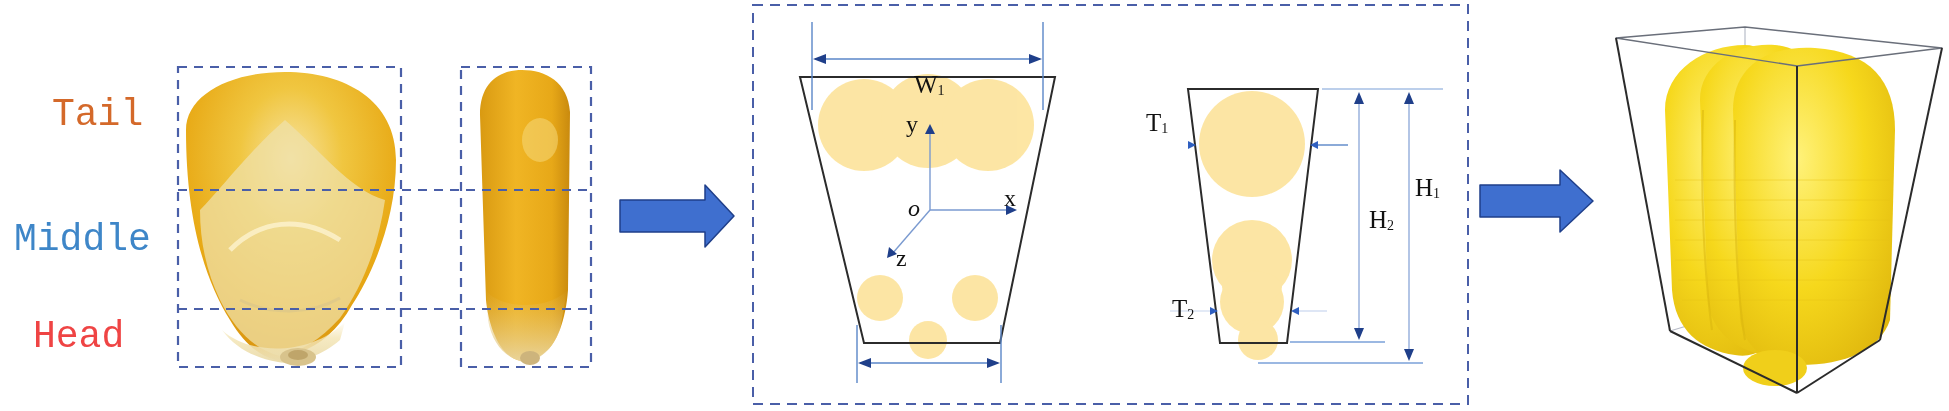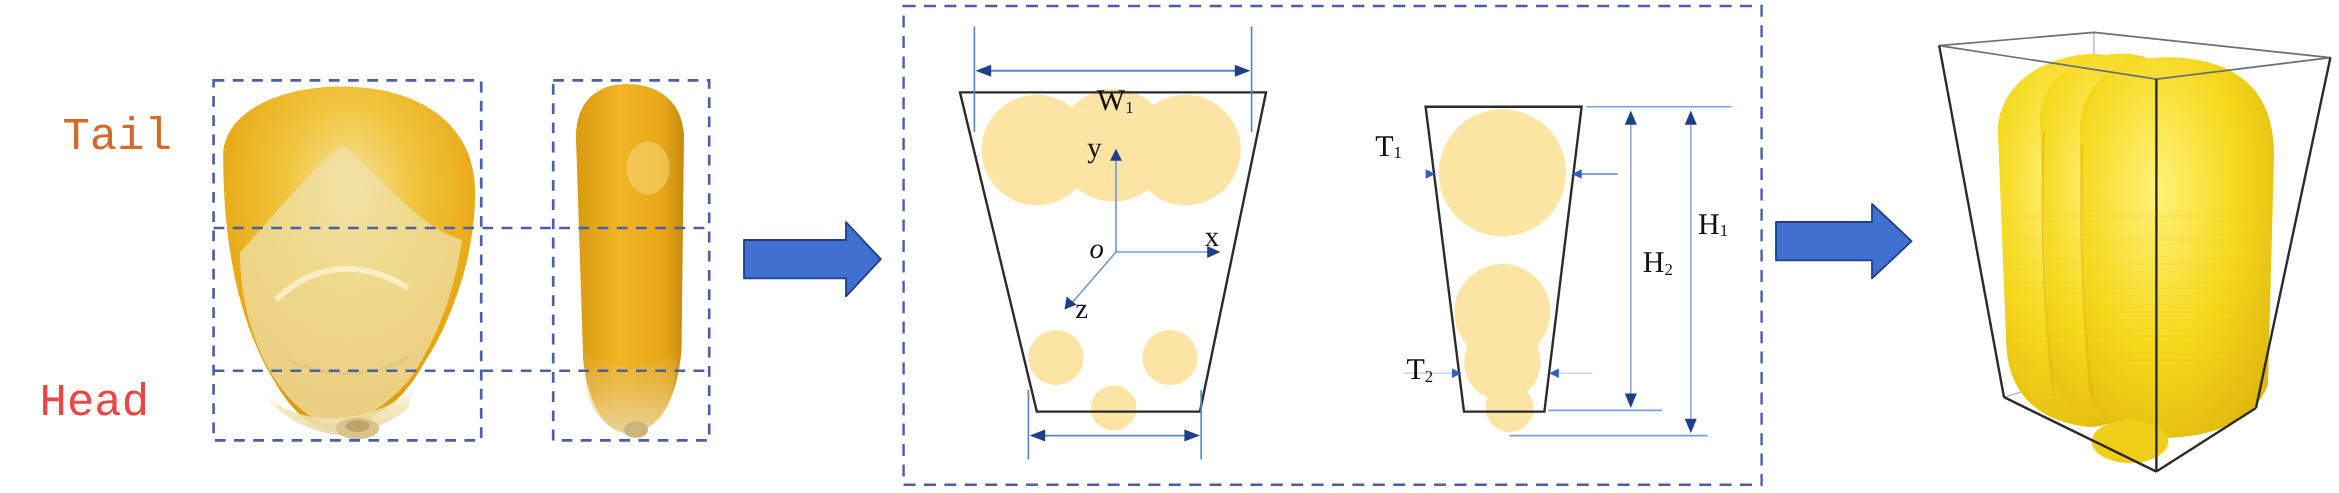--- a/index.html
+++ b/index.html
@@ -187,20 +187,21 @@
         <line x1="1616" y1="38" x2="1670" y2="331"></line>
         <line x1="1797" y1="66" x2="1797" y2="393"></line>
         <line x1="1942" y1="48" x2="1880" y2="340"></line>
         <line x1="1670" y1="331" x2="1797" y2="393"></line>
         <line x1="1797" y1="393" x2="1880" y2="340"></line>
       </g>
     </g>
   </svg>
 
   <div class="region-label" style="left:52px; top:96px; color:#d4692a;">Tail</div>
+  <div class="region-label" style="left:14px; top:221px; color:#3e86c8;">Middle</div>
   <div class="region-label" style="left:33px; top:318px; color:#ef4444;">Head</div>
 
   <div class="math" style="left:914px; top:32px;margin-top:40px;">
     <span>W</span><sub>1</sub>
   </div>
   <div class="axis-lbl" style="left:906px; top:112px;">y</div>
   <div class="axis-lbl" style="left:1004px; top:186px;">x</div>
   <div class="axis-lbl" style="left:908px; top:196px; font-style:italic;">o</div>
   <div class="axis-lbl" style="left:896px; top:246px;">z</div>
 

